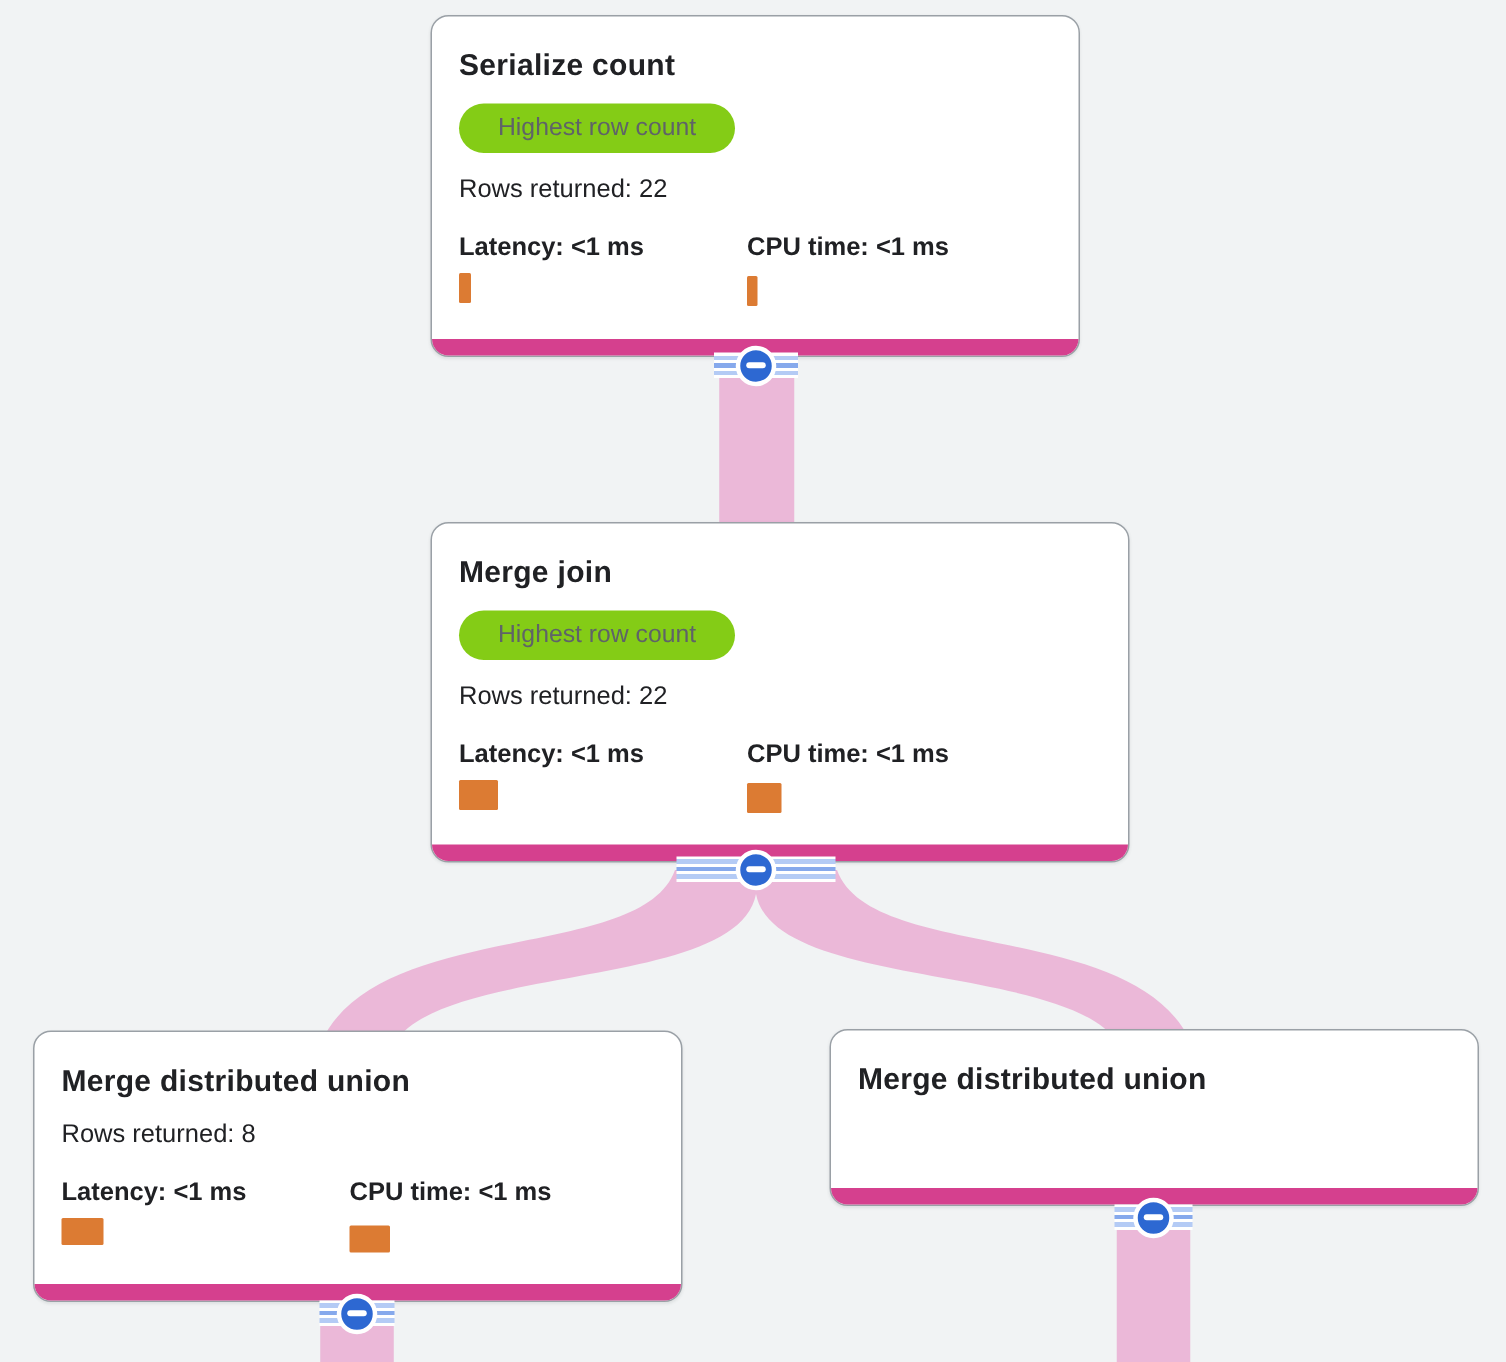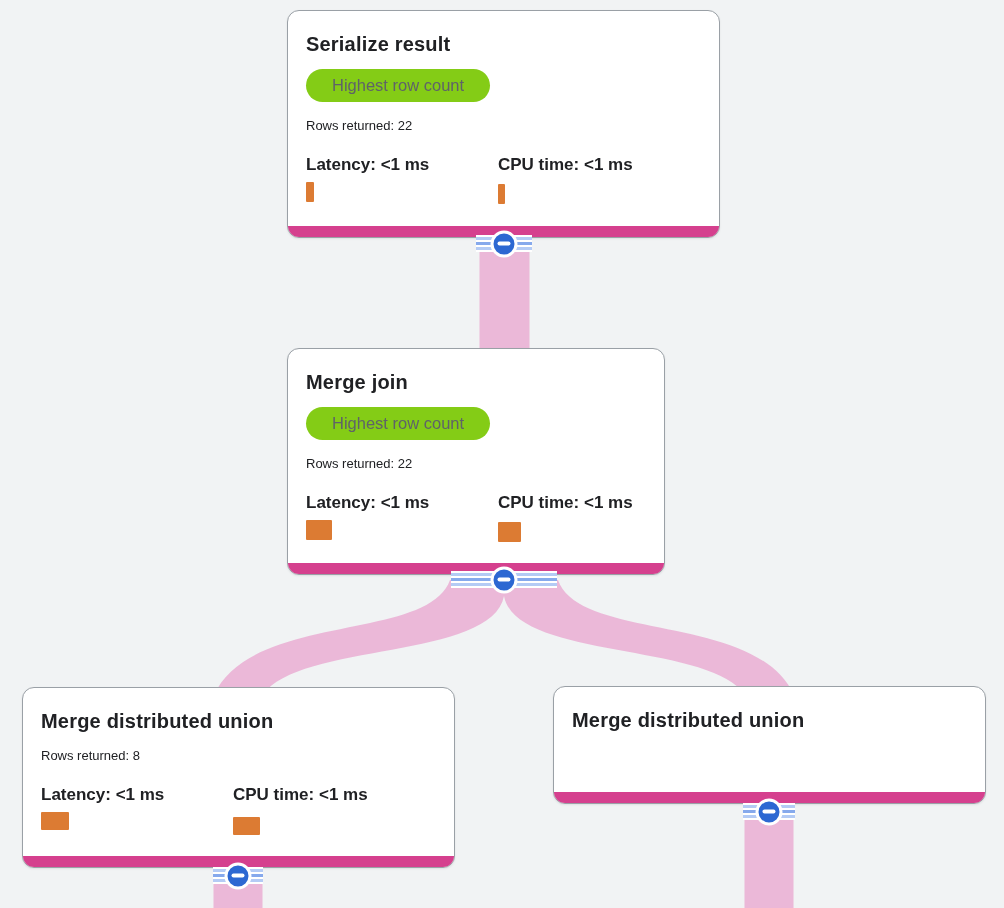--- a/index.html
+++ b/index.html
@@ -27,36 +27,36 @@
     background:#d5408e;
     border-radius:0 0 11px 11px;
   }
   .title{font-size:20px;font-weight:600;color:#202124;letter-spacing:.2px;line-height:27px;}
   .badge{
     display:inline-block;margin-top:11px;
     background:#84cc16;color:#5f6368;
     font-size:16.5px;font-weight:400;line-height:23px;
     padding:5px 26px;border-radius:17px;
   }
-  .rowsline{margin-top:13px;font-size:13px;color:#202124;line-height:22px;}
+  .rowsline{margin-top:13px;font-size:17px;color:#202124;line-height:22px;}
   .no-badge .rowsline{margin-top:10px;}
   .n3 .rowsline{margin-top:12px;}
   .metrics{display:grid;grid-template-columns:192px 1fr;margin-top:17px;font-weight:bold;}
   .metric .mlabel{font-size:17px;color:#202124;line-height:22px;}
   .metric .mbar{margin-top:6px;background:#dc7b33;border-radius:1px;}
   .n0 .lat .mbar{width:8px;height:20px;}
   .n0 .cpu .mbar{width:7px;height:20px;margin-top:8px;}
   .n1 .lat .mbar{width:26px;height:20px;}
   .n1 .cpu .mbar{width:23px;height:20px;margin-top:8px;}
   .n2 .lat .mbar{width:28px;height:18px;}
   .n2 .cpu .mbar{width:27px;height:18px;margin-top:11px;}
 
   
   .n0{left:287px;top:10px;width:433px;height:228px;}
-  .n1{left:287px;top:348px;width:378px;height:227px;}
+  .n1{left:287px;top:348px;width:466px;height:227px;}
   .n2{left:22px;top:687px;width:433px;height:181px;}
   .n3{left:553px;top:686px;width:433px;height:118px;}
 
   
   .collapse{
     position:absolute;z-index:3;height:17px;
     background:linear-gradient(to bottom,
       #ffffff 0 2px,
       #b4cbf5 2px 5px,
       #ffffff 5px 7px,
@@ -89,21 +89,21 @@
     <g fill="#e693c6" fill-opacity="0.62" stroke="none">
       <rect x="479.5" y="240" width="50" height="115"></rect>
       <path d="M 450,580 C 428,642 252,612 214,695 L 263,695 C 298,642 492,660 504,596 L 504,580 Z"></path>
       <path d="M 558,580 C 580,642 756,612 794,695 L 745,695 C 710,642 516,660 504,596 L 504,580 Z"></path>
       <rect x="213.5" y="862" width="49" height="46"></rect>
       <rect x="744.5" y="796" width="49" height="112"></rect>
     </g>
   </svg>
 
   <div class="card n0">
-    <div class="title">Serialize result</div>
+    <div class="title">Serialize count</div>
     <div><span class="badge">Highest row count</span></div>
     <div class="rowsline">Rows returned: 22</div>
     <div class="metrics">
       <div class="metric lat">
         <div class="mlabel">Latency: &lt;1 ms</div>
         <div class="mbar"></div>
       </div>
       <div class="metric cpu">
         <div class="mlabel">CPU time: &lt;1 ms</div>
         <div class="mbar"></div>

